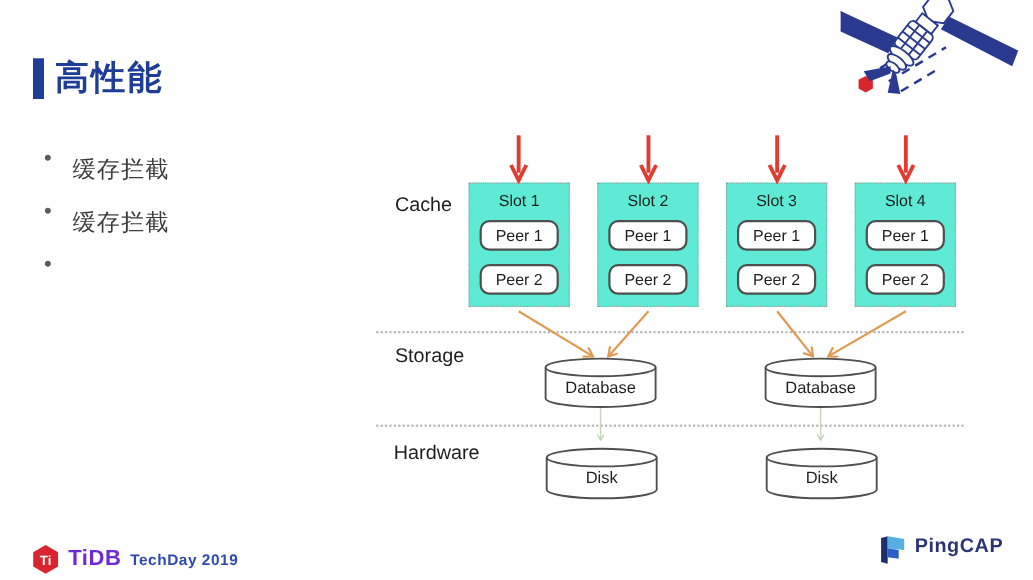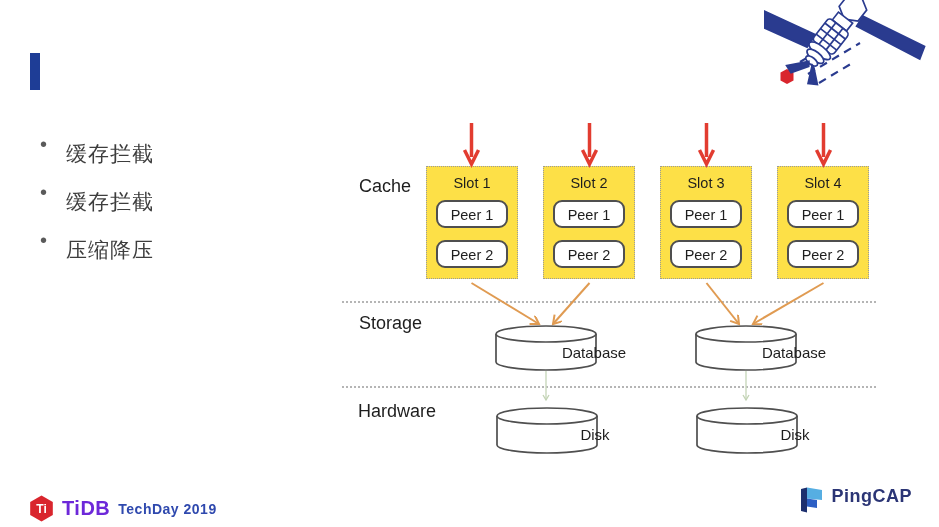--- a/index.html
+++ b/index.html
@@ -18,58 +18,58 @@
   
   .row-label{position:absolute;font-size:18px;color:#1e1e1e;}
   .lbl-cache{left:359px;top:176px;}
   .lbl-storage{left:359px;top:313px;}
   .lbl-hardware{left:358px;top:401px;}
   
   .sep{position:absolute;left:342px;width:534px;height:0;border-top:2px dotted #b5b5b5;}
   .sep1{top:301px;}
   .sep2{top:386px;}
   
-  .slot{position:absolute;top:166px;width:92px;height:113px;border:1px dotted #9a9a9a;background:#fde047;box-sizing:border-box;}
+  .slot{position:absolute;top:166px;width:92px;height:113px;border:1px dotted #9a9a9a;background:#5eead4;box-sizing:border-box;}
   .slot-label{margin-top:8px;text-align:center;font-size:14.5px;color:#1e1e1e;}
   .peer{width:72px;height:28px;margin:9px auto 12px;border:2px solid #4f4f4f;border-radius:9px;
         background:#fff;text-align:center;line-height:26px;font-size:14.5px;color:#1e1e1e;box-sizing:border-box;}
   .peer + .peer{margin-top:12px;}
   .slot1{left:426px;} .slot2{left:543px;} .slot3{left:660px;} .slot4{left:777px;}
   
-  .cyl-label{position:absolute;width:100px;text-align:center;font-size:15px;color:#1e1e1e;padding-left:48px;}
+  .cyl-label{position:absolute;width:100px;text-align:center;font-size:15px;color:#1e1e1e;}
   
   .overlay{position:absolute;left:0;top:0;pointer-events:none;}
   
   .tidb-footer{position:absolute;left:27px;top:494px;display:flex;align-items:center;}
   .tidb-brand{margin-left:6px;font-size:20px;font-weight:700;color:#6d28d9;letter-spacing:.5px;}
   .tidb-event{margin-left:8px;font-size:14px;font-weight:700;color:#2f49ae;letter-spacing:.5px;}
   .pingcap-footer{position:absolute;right:27px;top:486px;display:flex;align-items:flex-start;}
   .pingcap-brand{margin-left:7px;font-size:18px;font-weight:600;color:#2b3575;letter-spacing:.5px;}
   
   .satellite-wrap{position:absolute;right:0;top:0;width:175px;height:110px;overflow:hidden;}
 </style>
 </head>
 <body>
 
 <div id="slide">
 
   <div class="title-bar"></div>
+  <div class="page-title">高性能</div>
 
   <div class="bullets">
     <div class="bullet-row">
       <span class="bullet-dot">•</span>
       <span class="bullet-text">缓存拦截</span>
     </div>
     <div class="bullet-row">
       <span class="bullet-dot">•</span>
       <span class="bullet-text">缓存拦截</span>
     </div>
     <div class="bullet-row">
       <span class="bullet-dot">•</span>
-      <span class="bullet-text">压缩降压</span>
     </div>
   </div>
 
   <div class="row-label lbl-cache">Cache</div>
   <div class="row-label lbl-storage">Storage</div>
   <div class="row-label lbl-hardware">Hardware</div>
 
   <div class="sep sep1"></div>
   <div class="sep sep2"></div>
 

